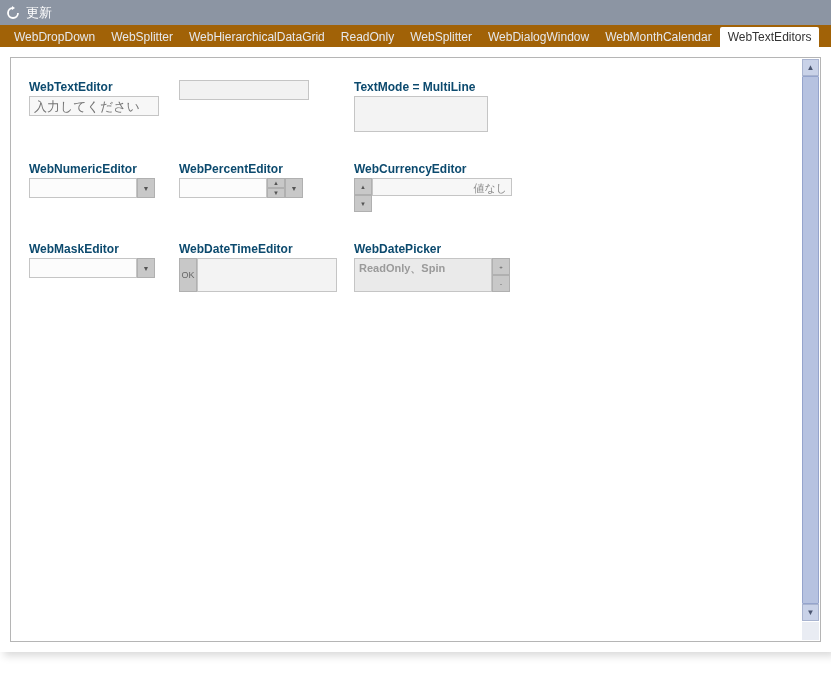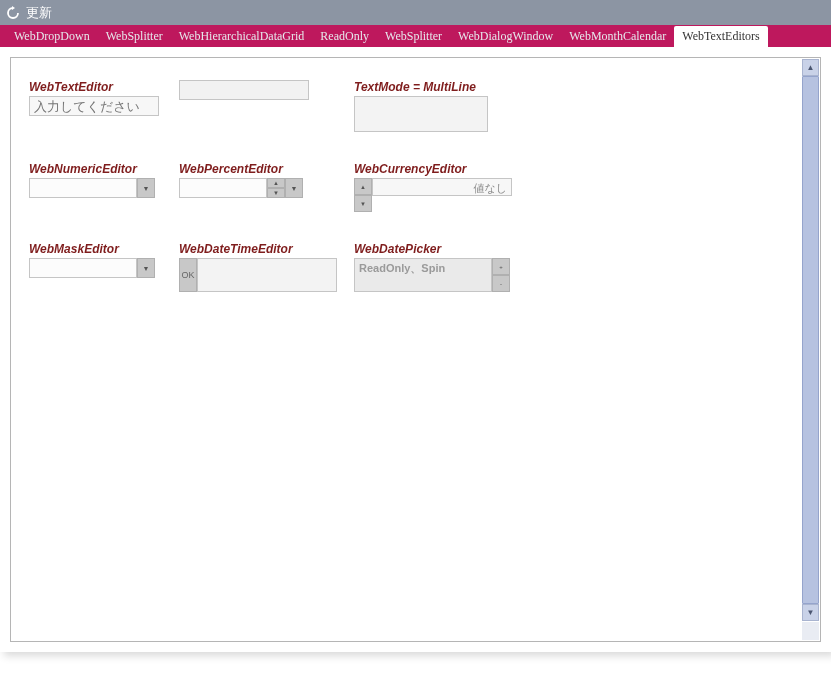--- a/index.html
+++ b/index.html
@@ -31,27 +31,26 @@
     .refresh-icon {
       width: 14px;
       height: 14px;
       display: inline-block;
     }
     .header-title {
       font-size: 13px;
     }
     
     .tabs {
-      background: #be185d;
+      background: #a16207;
       height: 22px;
       display: flex;
       align-items: flex-end;
       padding: 0 6px;
       gap: 0;
-      font-family: Liberation Serif, serif;
     }
     .tab {
       color: #e6e8ec;
       font-size: 12px;
       padding: 3px 8px 3px 8px;
       cursor: pointer;
       white-space: nowrap;
     }
     .tab.active {
       background: #fff;
@@ -122,23 +121,22 @@
       background: #e9ecf3;
     }
     
     .field {
       display: flex;
       flex-direction: column;
       gap: 2px;
     }
     .field-label {
       font-size: 12px;
-      color: #7f1d1d;
+      color: #0c4a6e;
       font-weight: bold;
-      font-style: italic;
     }
     
     .txt {
       border: 1px solid #c5c5c5;
       background: #f7f7f7;
       height: 20px;
       padding: 2px 4px;
       font-size: 13px;
       color: #666;
       width: 130px;

